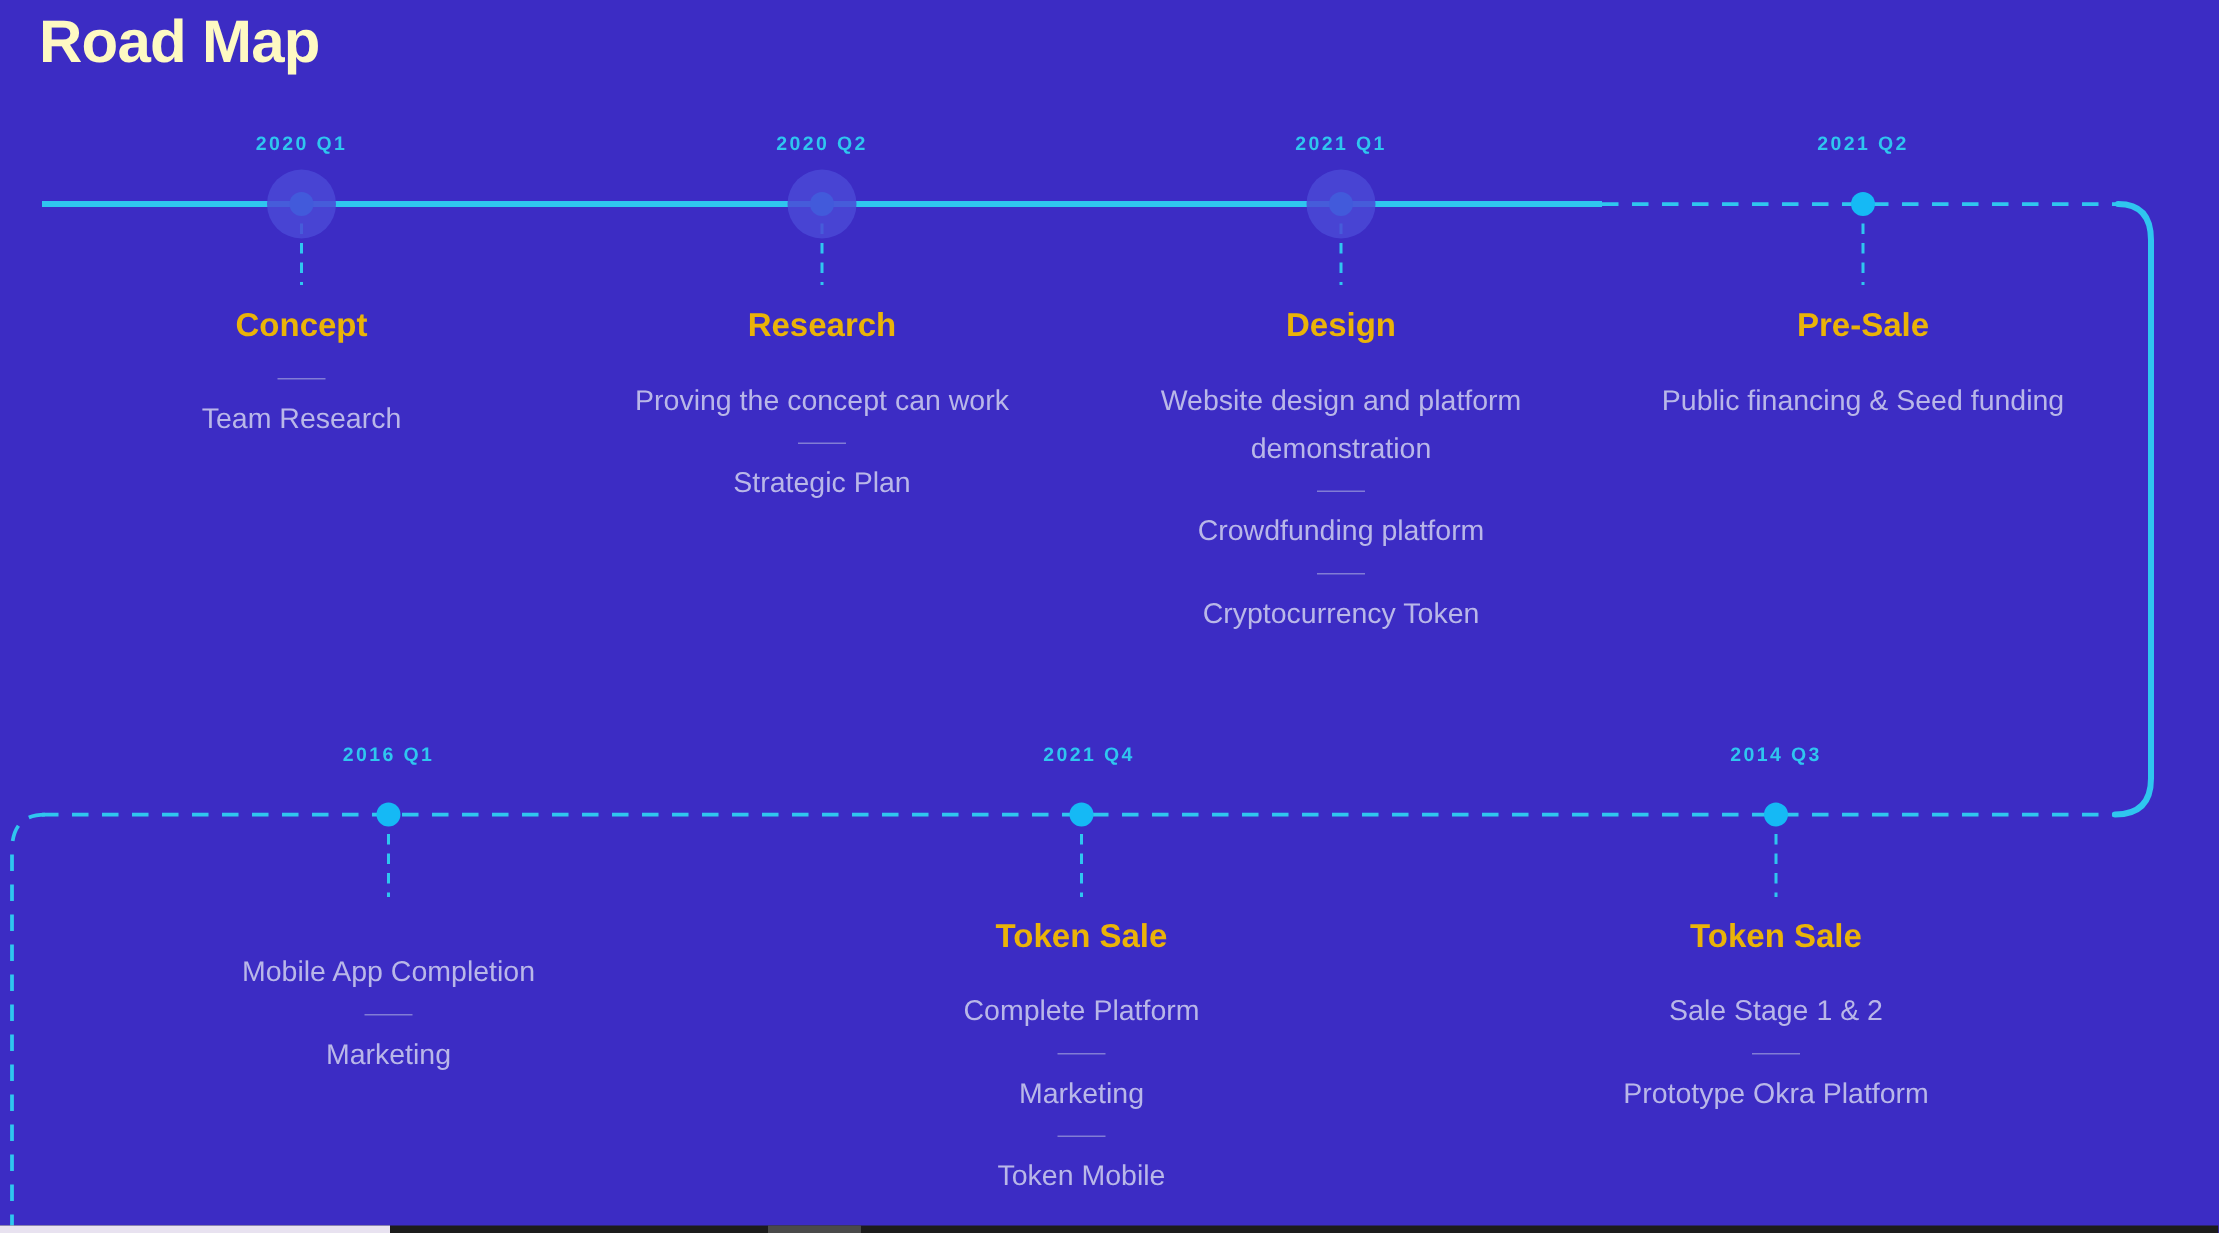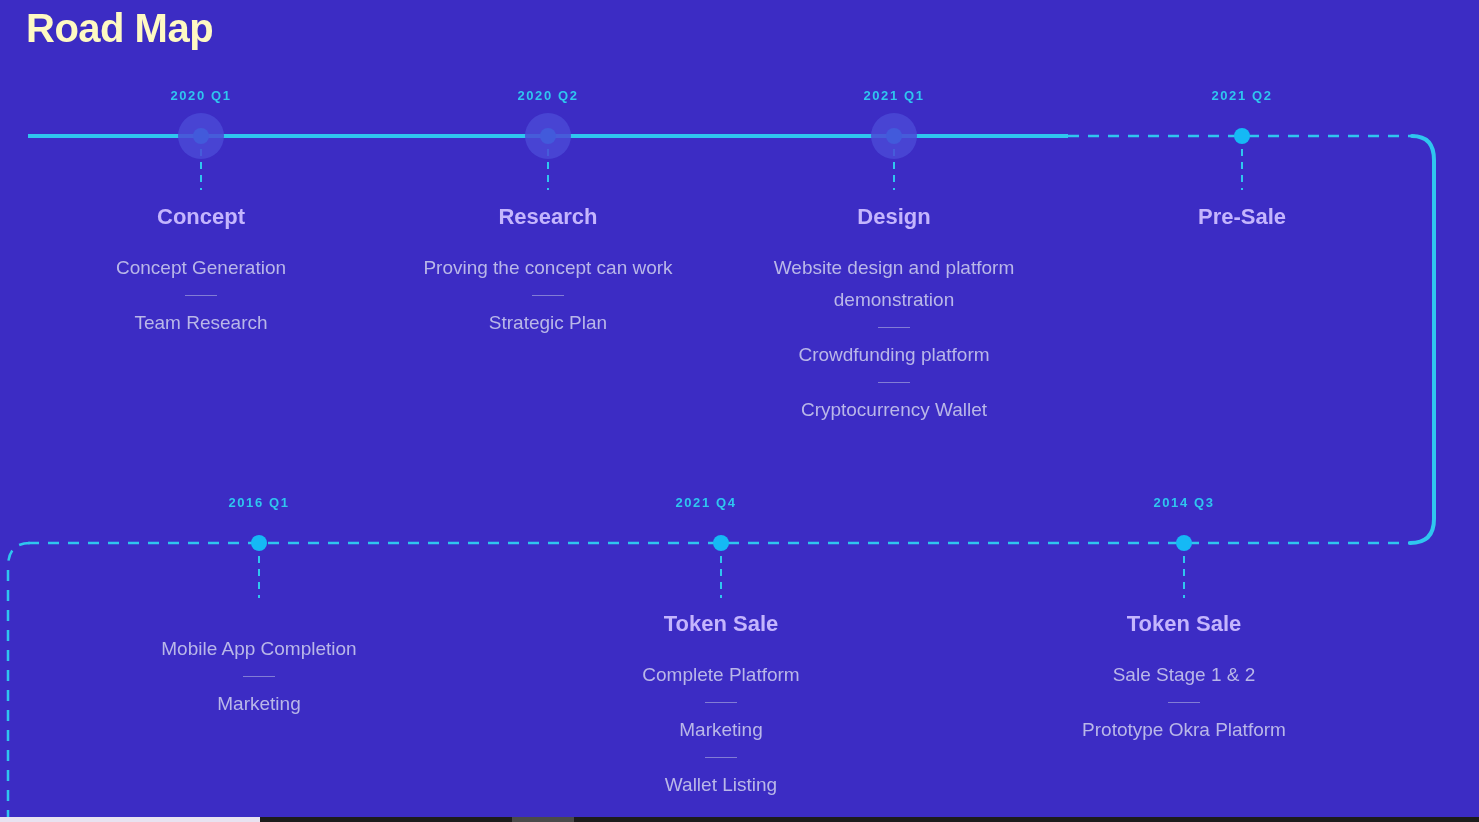--- a/index.html
+++ b/index.html
@@ -75,21 +75,21 @@
     font-size: 13px;
     font-weight: bold;
     letter-spacing: 1.6px;
     color: #2fc6ef;
     margin-bottom: 0;
     white-space: nowrap;
   }
   .ms-title {
     font-size: 22px;
     font-weight: bold;
-    color: #c4b5fd;
+    color: #eab308;
     white-space: nowrap;
   }
   .ms-items {
     margin-top: 22px;
   }
   .ms-item {
     font-size: 19px;
     font-weight: 300;
     color: #b9b7e8;
     line-height: 1.68;
@@ -162,21 +162,20 @@
 </svg>
 
 <div id="milestone-layer">
     <div class="milestone centered quarter-top" style="left: 201px;">
       <div class="quarter">2020 Q1</div>
     </div>
     <div class="node glow" style="left: 201px; top: 136px;"></div>
     <div class="milestone centered ms-top" style="left: 201px; width: 380px;">
       <div class="ms-title">Concept</div>
       <div class="ms-items">
-        <div class="ms-item">Concept Generation</div>
         <div class="ms-sep"></div>
         <div class="ms-item">Team Research</div>
       </div>
     </div>
     <div class="milestone centered quarter-top" style="left: 548px;">
       <div class="quarter">2020 Q2</div>
     </div>
     <div class="node glow" style="left: 548px; top: 136px;"></div>
     <div class="milestone centered ms-top" style="left: 548px; width: 380px;">
       <div class="ms-title">Research</div>
@@ -190,53 +189,56 @@
       <div class="quarter">2021 Q1</div>
     </div>
     <div class="node glow" style="left: 894px; top: 136px;"></div>
     <div class="milestone centered ms-top" style="left: 894px; width: 300px;">
       <div class="ms-title">Design</div>
       <div class="ms-items">
         <div class="ms-item">Website design and platform demonstration</div>
         <div class="ms-sep"></div>
         <div class="ms-item">Crowdfunding platform</div>
         <div class="ms-sep"></div>
-        <div class="ms-item">Cryptocurrency Wallet</div>
+        <div class="ms-item">Cryptocurrency Token</div>
       </div>
     </div>
     <div class="milestone centered quarter-top" style="left: 1242px;">
       <div class="quarter">2021 Q2</div>
     </div>
     <div class="node" style="left: 1242px; top: 136px;"></div>
     <div class="milestone centered ms-top" style="left: 1242px; width: 380px;">
       <div class="ms-title">Pre-Sale</div>
+      <div class="ms-items">
+        <div class="ms-item">Public financing &amp; Seed funding</div>
+      </div>
     </div>
     <div class="milestone centered quarter-bot" style="left: 259px;">
       <div class="quarter">2016 Q1</div>
     </div>
     <div class="node" style="left: 259px; top: 543px;"></div>
     <div class="milestone centered ms-bot" style="left: 259px; width: 380px;">
       <div class="ms-items">
         <div class="ms-item">Mobile App Completion</div>
         <div class="ms-sep"></div>
         <div class="ms-item">Marketing</div>
       </div>
     </div>
-    <div class="milestone centered quarter-bot" style="left: 706px;">
+    <div class="milestone centered quarter-bot" style="left: 726px;">
       <div class="quarter">2021 Q4</div>
     </div>
     <div class="node" style="left: 721px; top: 543px;"></div>
     <div class="milestone centered ms-bot" style="left: 721px; width: 380px;">
       <div class="ms-title">Token Sale</div>
       <div class="ms-items">
         <div class="ms-item">Complete Platform</div>
         <div class="ms-sep"></div>
         <div class="ms-item">Marketing</div>
         <div class="ms-sep"></div>
-        <div class="ms-item">Wallet Listing</div>
+        <div class="ms-item">Token Mobile</div>
       </div>
     </div>
     <div class="milestone centered quarter-bot" style="left: 1184px;">
       <div class="quarter">2014 Q3</div>
     </div>
     <div class="node" style="left: 1184px; top: 543px;"></div>
     <div class="milestone centered ms-bot" style="left: 1184px; width: 380px;">
       <div class="ms-title">Token Sale</div>
       <div class="ms-items">
         <div class="ms-item">Sale Stage 1 &amp; 2</div>

